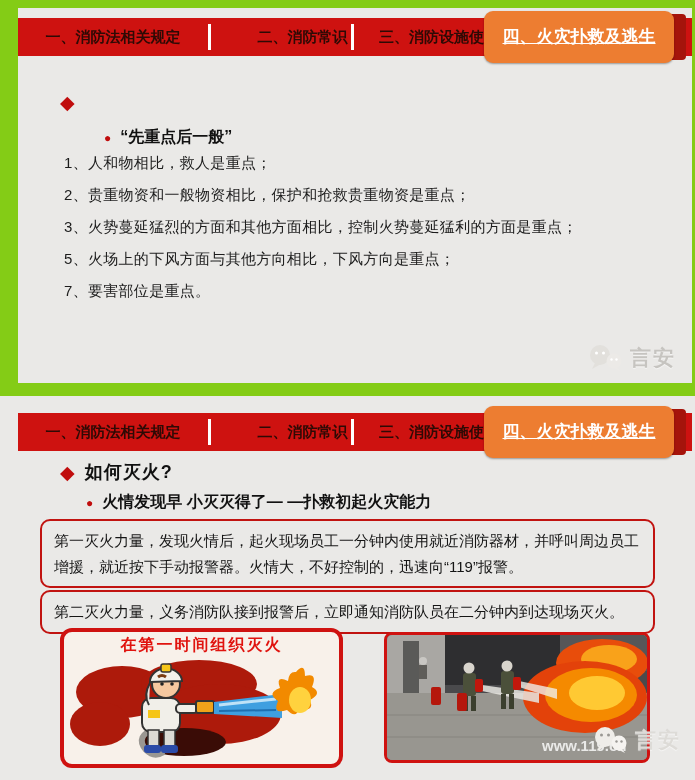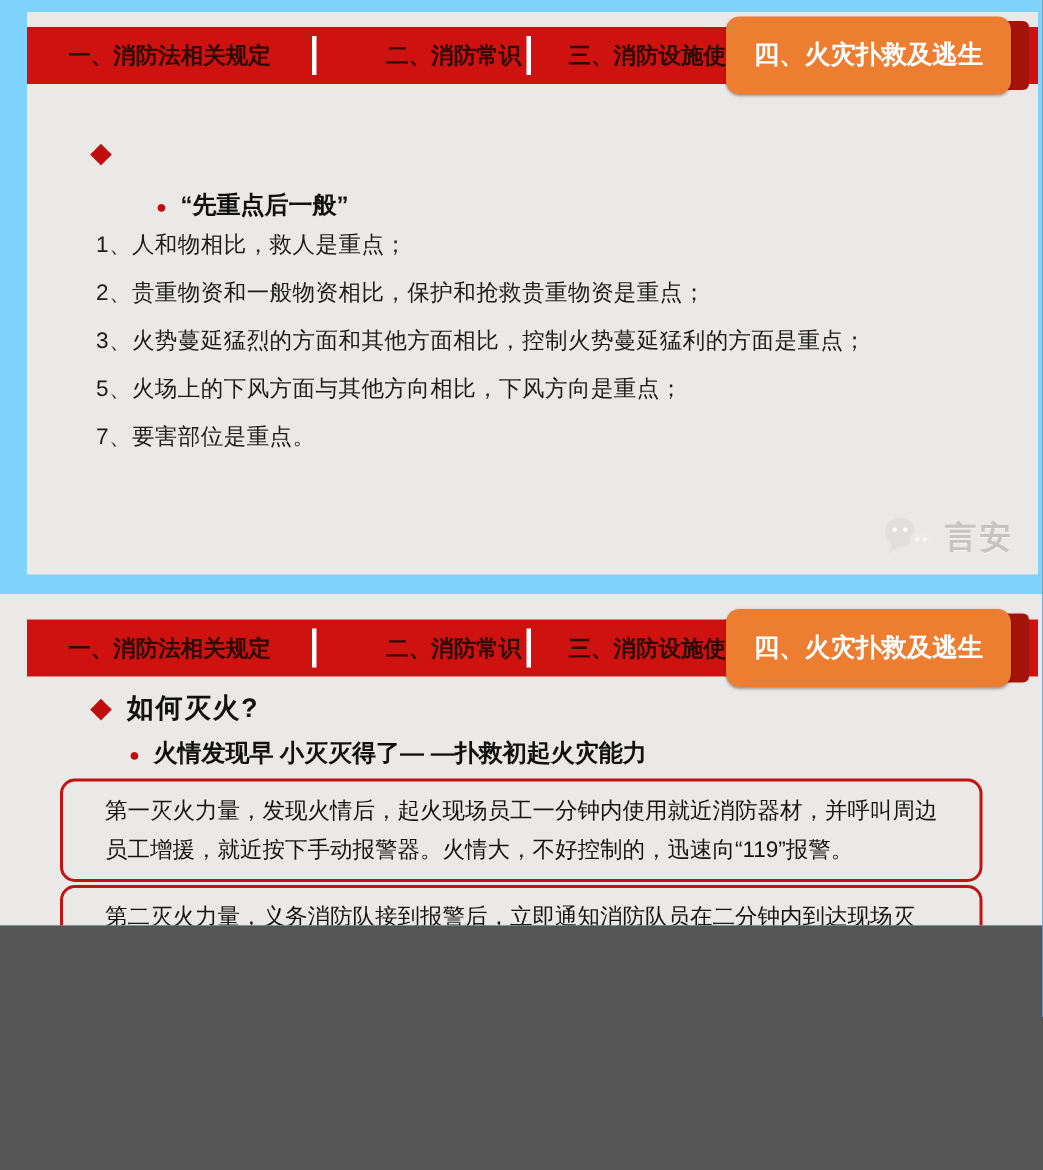--- a/index.html
+++ b/index.html
@@ -1,48 +1,48 @@
 <!DOCTYPE html>
 <html><head>
 <meta charset="utf-8">
 <style>
   * { margin:0; padding:0; box-sizing:border-box; }
   body { font-family:"Liberation Sans","DejaVu Sans",sans-serif; background:#555; }
-  .page { position:relative; width:695px; height:617px; background:#7dd3fc; overflow:hidden; }
+  .page { position:relative; width:695px; height:780px; background:#84cc16; overflow:hidden; }
 
   .slide { position:absolute; background:#eae9e7; }
   #slide1 { left:18px; top:8px; width:674px; height:375px; }
   #slide2 { left:0; top:396px; width:695px; height:384px; }
 
   
   .hbar { position:absolute; height:38px; background:#ce1210; display:flex; align-items:center; }
   #slide1 .hbar { left:0; right:0; top:10px; }
   #slide2 .hbar { left:18px; right:3px; top:17px; }
   .htab { color:#2e0a05; font-weight:bold; font-size:15px; text-align:center; white-space:nowrap; cursor:pointer; }
   .htab.t1 { width:190px; }
   .htab.t2 { width:140px;padding-left:43px; }
   .htab.t3 { width:170px; }
   .hsep { width:3px; height:26px; background:#ffffff; flex:none; }
   .tabback { position:absolute; right:6px; top:-4px; width:46px; height:46px; background:#a5140b; border-radius:4px; }
   .active-tab { position:absolute; right:18px; top:-7px; width:190px; height:52px; line-height:52px;
     background:#ed7d31; border-radius:9px; color:#ffffff; font-weight:bold; font-size:17px;
-    text-align:center; white-space:nowrap; box-shadow:0 1px 2px rgba(0,0,0,.35); cursor:pointer; }
+    text-align:center; white-space:nowrap; box-shadow:0 1px 2px rgba(0,0,0,.35); cursor:pointer;text-decoration:underline; }
 
   
   .trow { position:absolute; display:flex; align-items:center; }
   .diamond { color:#c00d0d; font-size:19px; margin-right:10px; line-height:1; }
   .dot { color:#c00d0d; font-size:12px; margin-right:9px; line-height:1; }
   .h1 { font-size:18px; font-weight:bold; color:#111; letter-spacing:1px; }
   .h2 { font-size:16px; font-weight:bold; color:#111; }
 
   .list { position:absolute; left:46px; top:146px; display:flex; flex-direction:column; gap:13px; }
   .list-item { font-size:15px; color:#1c1c1c; letter-spacing:0.3px; }
 
   .redbox { position:absolute; left:40px; border:2px solid #c11310; border-radius:10px;
-    padding:7px 28px; font-size:15px; line-height:1.7; color:#151515; width:615px; background:transparent; }
+    padding:7px 12px; font-size:15px; line-height:1.7; color:#151515; width:615px; background:transparent; }
   #box1 { top:123px; }
   #box2 { top:194px; }
 
   
   .cartoon { position:absolute; left:60px; top:232px; width:283px; height:140px;
     background:#f8f1ea; border:4px solid #cf1210; border-radius:12px; overflow:hidden; }
   .cartoon-caption { position:absolute; left:0; right:0; top:3px; text-align:center;
     color:#e0130e; font-weight:bold; font-size:16px; letter-spacing:2px; white-space:nowrap; }
   .cartoon svg { position:absolute; left:0; top:26px; }
 

